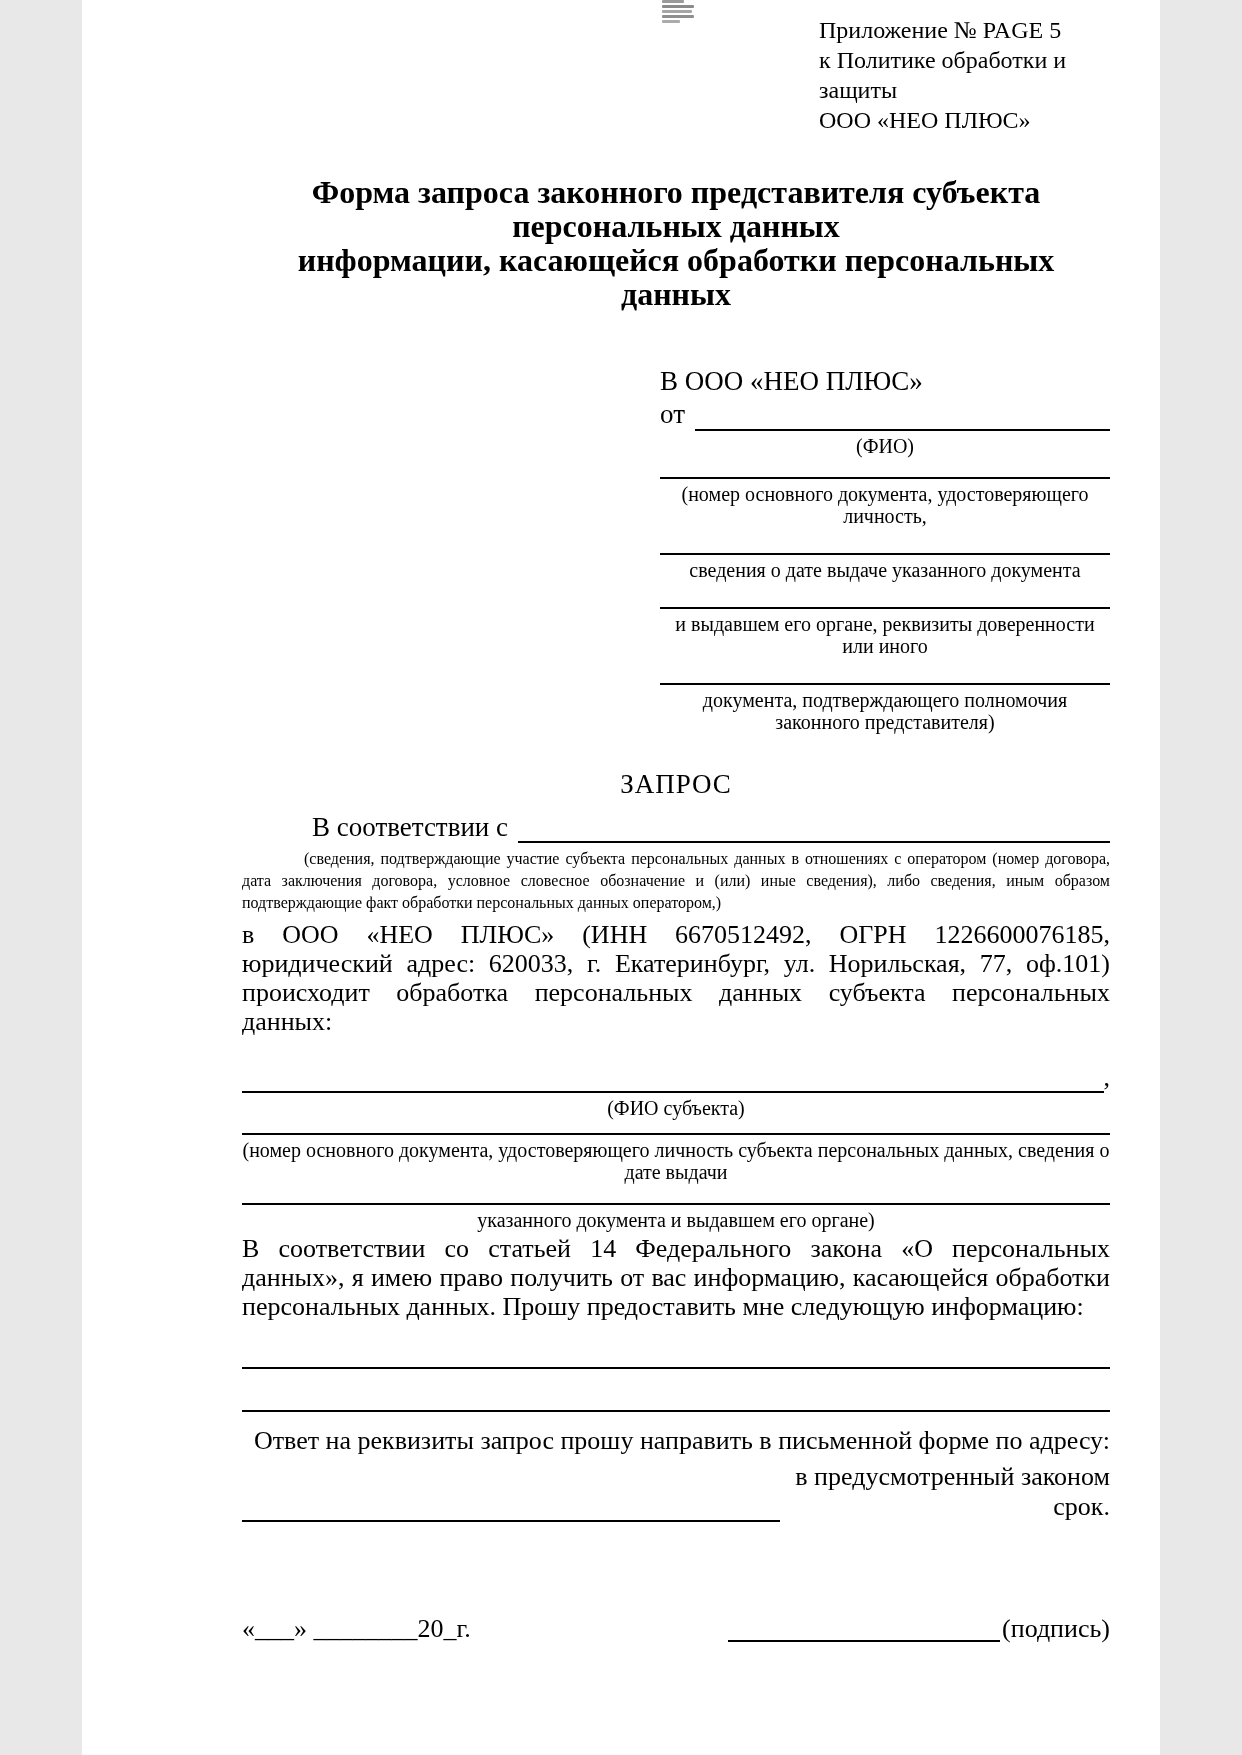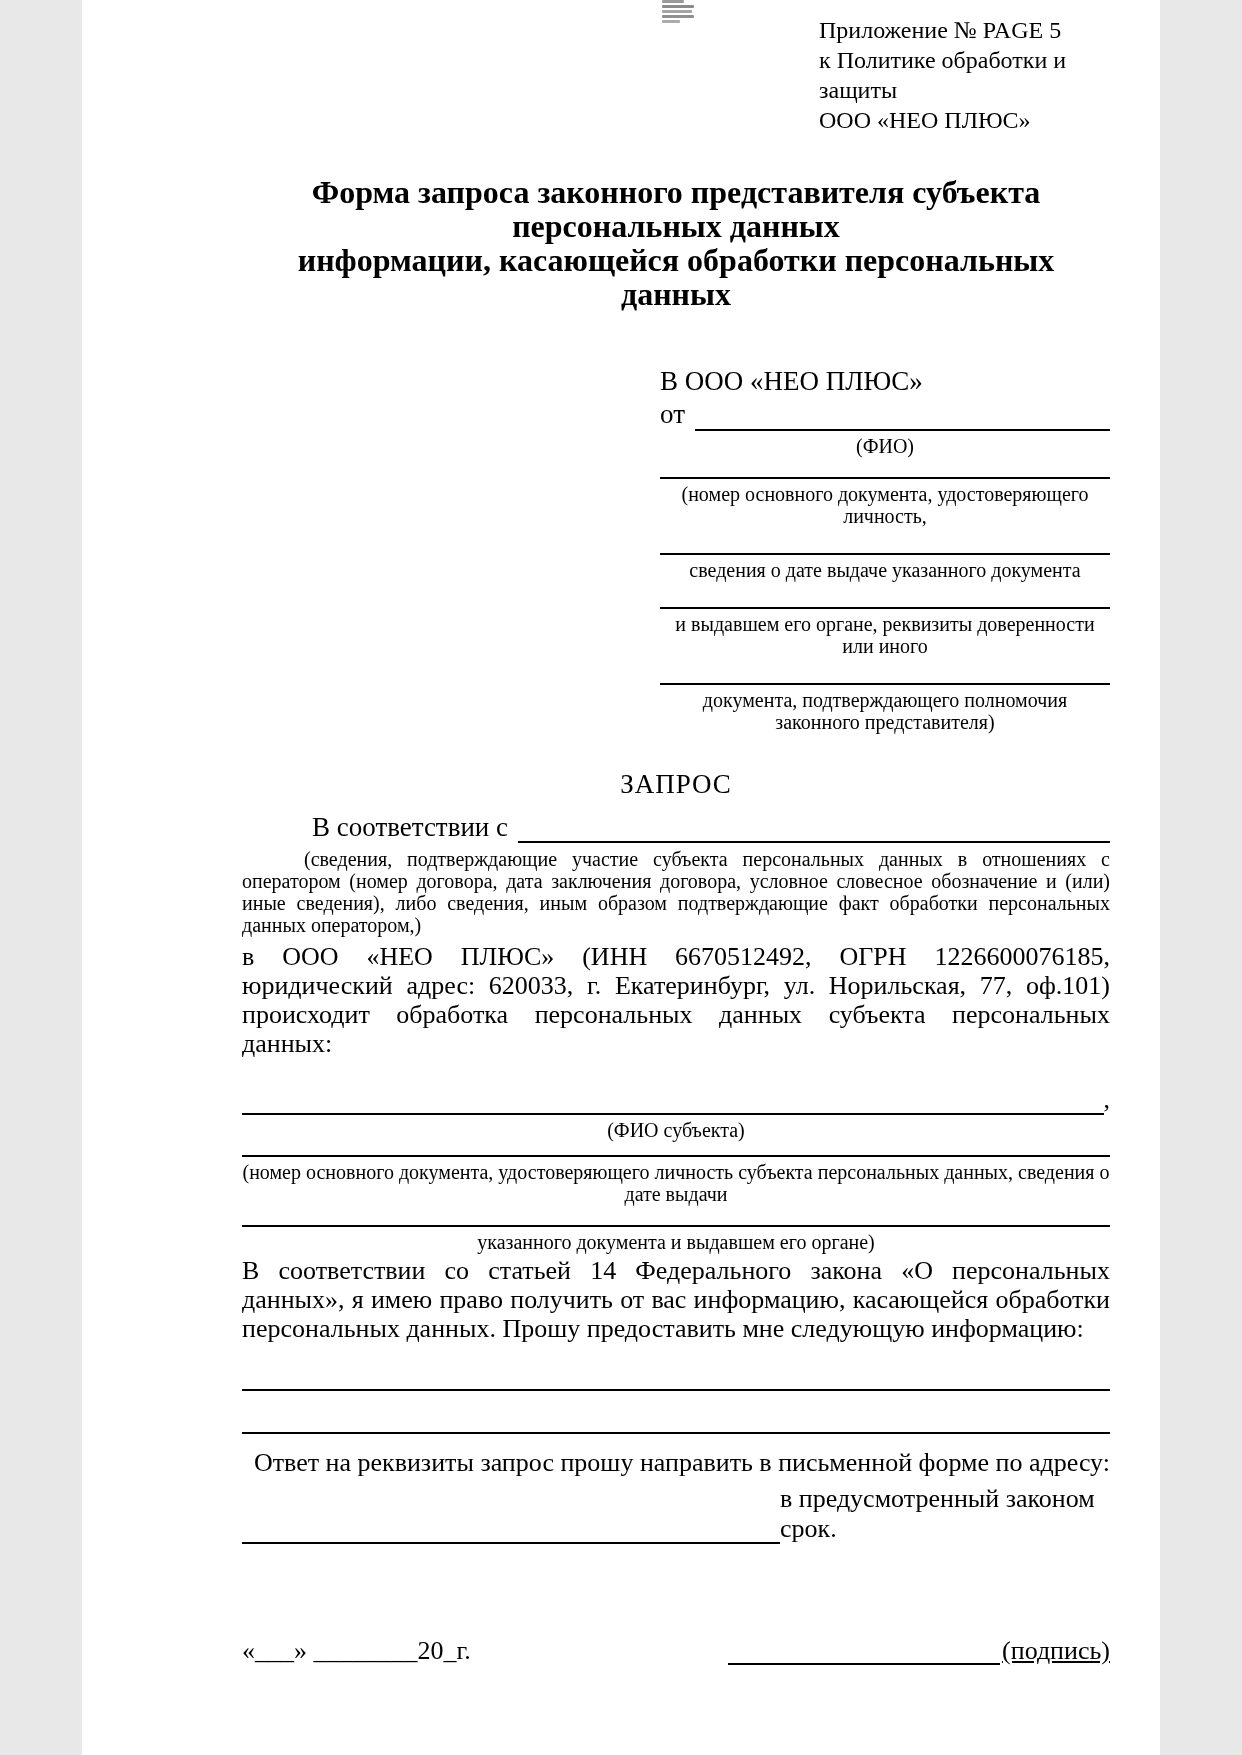--- a/index.html
+++ b/index.html
@@ -88,21 +88,21 @@
     display: flex;
     align-items: flex-end;
     font-size: 27px;
     padding-left: 70px;
   }
   .intro-line .label { flex: 0 0 auto; }
   .intro-line .fill { flex: 1 1 auto; margin-left: 10px; height: 28px; }
 
   .small-caption {
     margin-top: 5px;
-    font-size: 20px;
+    font-size: 16px;
     line-height: 22px;
     text-align: justify;
     text-indent: 62px;
   }
 
   .para {
     font-size: 26px;
     line-height: 29px;
     text-align: justify;
   }
@@ -126,30 +126,30 @@
     text-align: right;
   }
   .reply-line {
     margin-top: 6px;
     display: flex;
     align-items: flex-end;
     font-size: 26px;
     line-height: 30px;
   }
   .reply-line .fill { flex: 0 0 538px; height: 26px; }
-  .reply-line .tail { flex: 1 1 auto; }
+  .reply-line .tail { flex: 1 1 auto; text-align: right; }
 
   .footer-row {
     margin-top: 92px;
     display: flex;
     justify-content: space-between;
     align-items: flex-end;
     font-size: 26px;
   }
-  .sig-group { display: flex; align-items: center; text-decoration: underline; }
+  .sig-group { display: flex; align-items: flex-start; }
   .sig-group .fill { width: 272px; height: 26px; margin-right: 2px; }
 </style>
 </head>
 <body>
 
 <div class="page">
   <div class="content">
 
     <div class="top-row">
       <span class="artifact">

